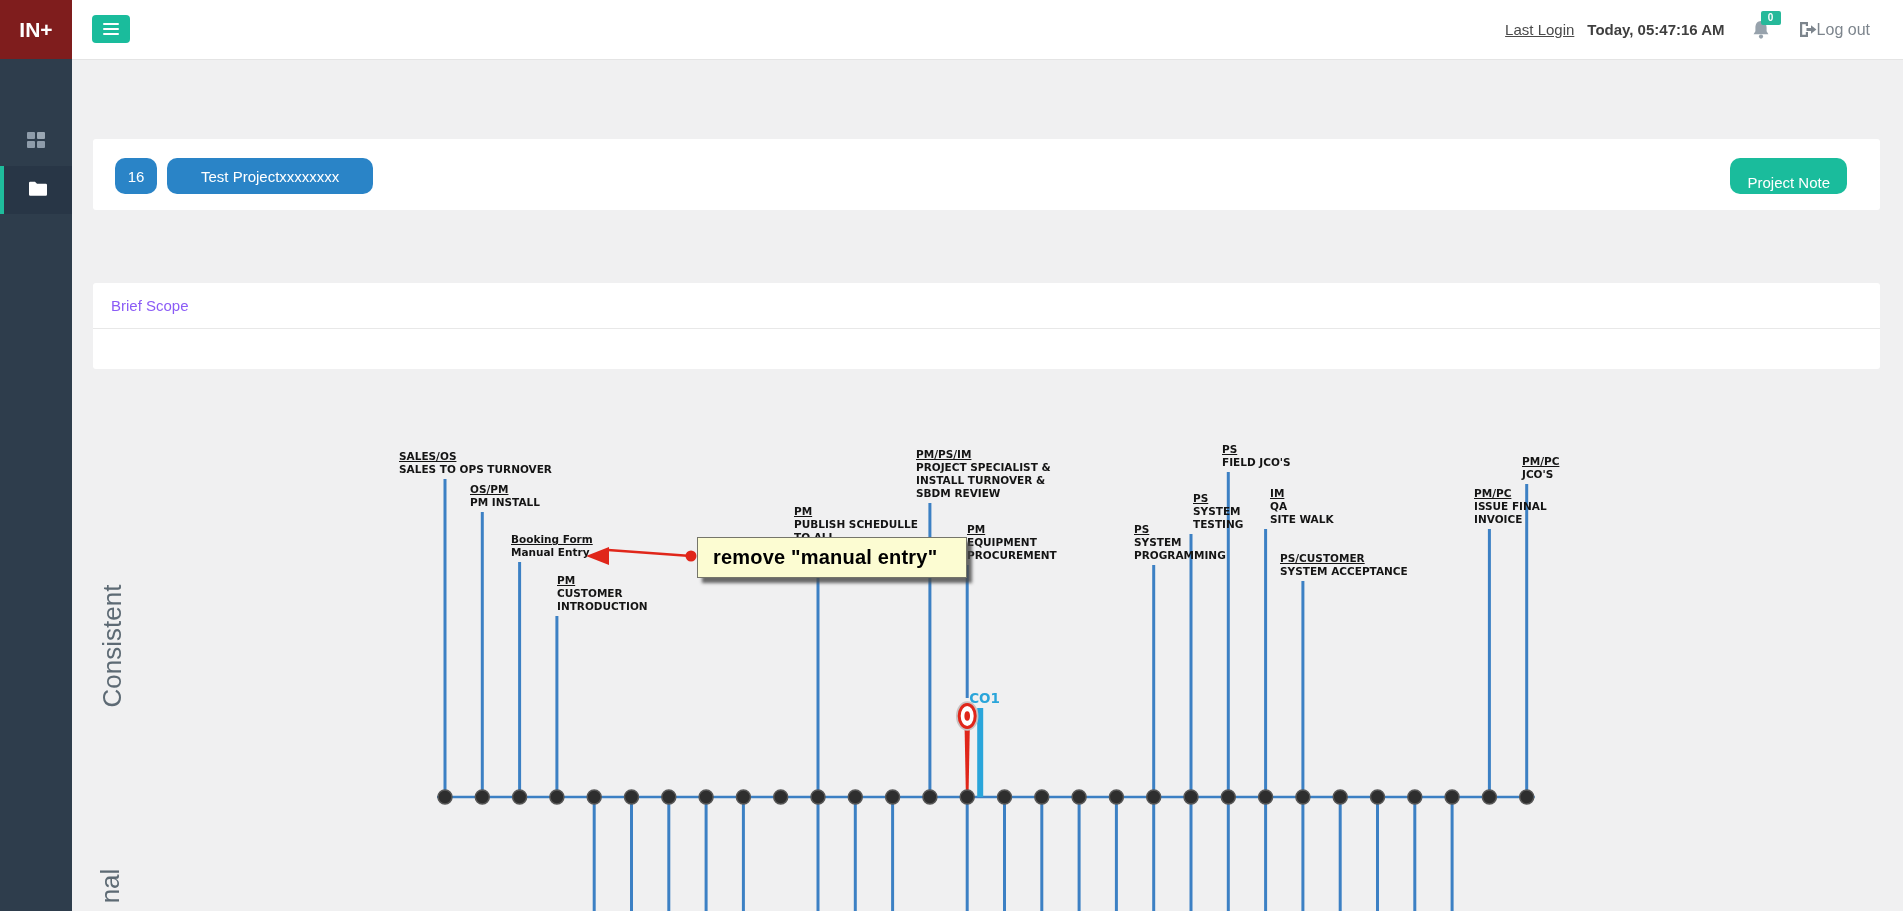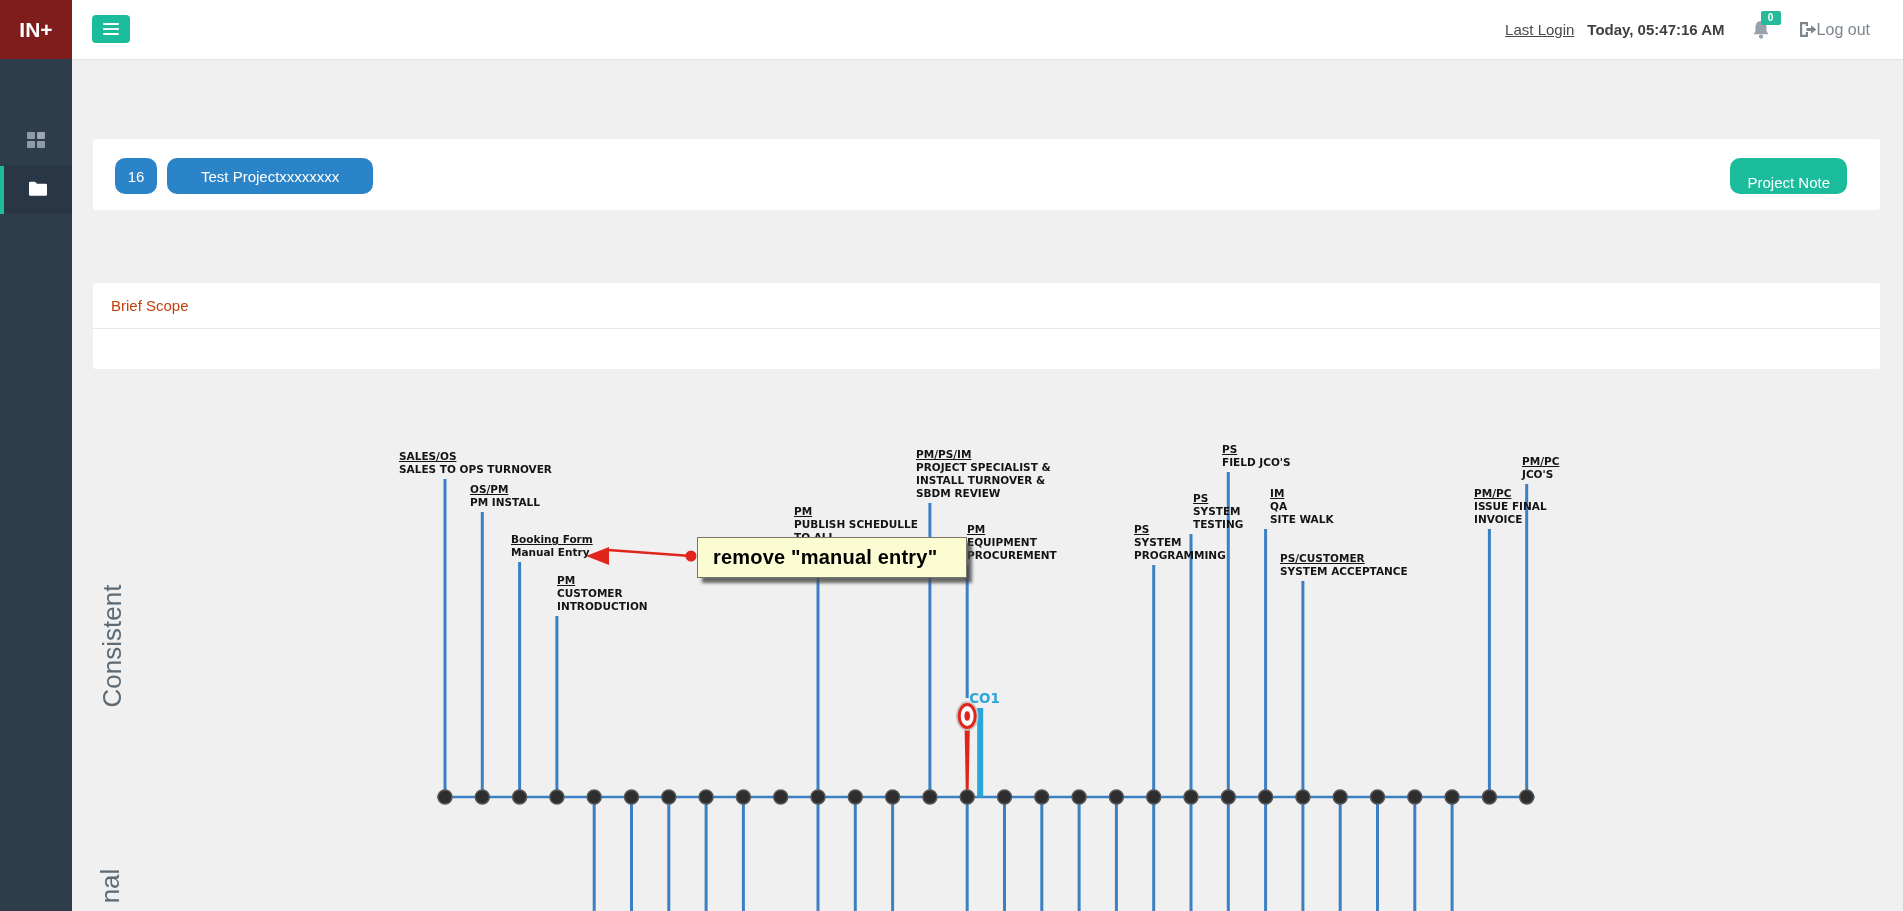--- a/index.html
+++ b/index.html
@@ -31,21 +31,21 @@
   
   .panel{position:absolute;left:93px;width:1787px;background:#fff;border-radius:3px;}
   #panel-toolbar{top:139px;height:71px;}
   .btn{border:none;border-radius:10px;color:#fff;font-size:15px;font-family:inherit;cursor:pointer;height:36px;}
   .btn-blue{background:#2a84c7;}
   .btn-teal{background:#1abc9c;}
   #btn-16{position:absolute;left:22px;top:19px;width:42px;}
   #btn-project{position:absolute;left:74px;top:19px;padding:0 34px;}
   #btn-note{position:absolute;right:33px;top:19px;padding:16px 17px;}
   #panel-scope{top:283px;height:86px;}
-  #scope-title{position:absolute;left:18px;top:14px;font-size:15px;color:#c2410c;}
+  #scope-title{position:absolute;left:18px;top:14px;font-size:15px;color:#8b5cf6;}
   #scope-divider{position:absolute;left:0;top:45px;width:100%;height:1px;background:#e8e8e8;}
 
   
   #chart{position:absolute;left:0;top:0;width:1903px;height:911px;z-index:1;}
   #chart-svg{position:absolute;left:0;top:0;}
   .ms-label{position:absolute;font:bold 10.5px "DejaVu Sans",sans-serif;color:#141414;
             line-height:13px;white-space:nowrap;z-index:2;}
   .ms-label .u{text-decoration:underline;}
   .rot-label{position:absolute;font-size:26px;color:#5d6a74;transform:rotate(-90deg);
              text-align:center;z-index:2;}

